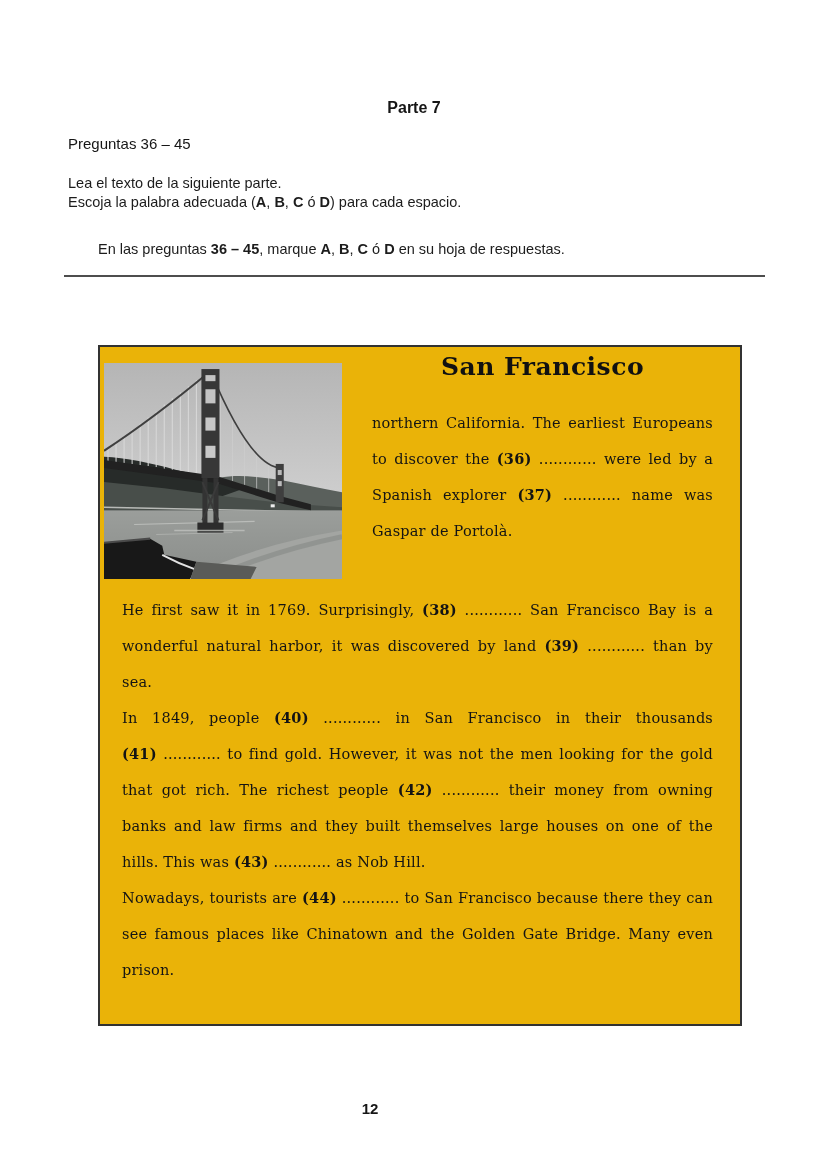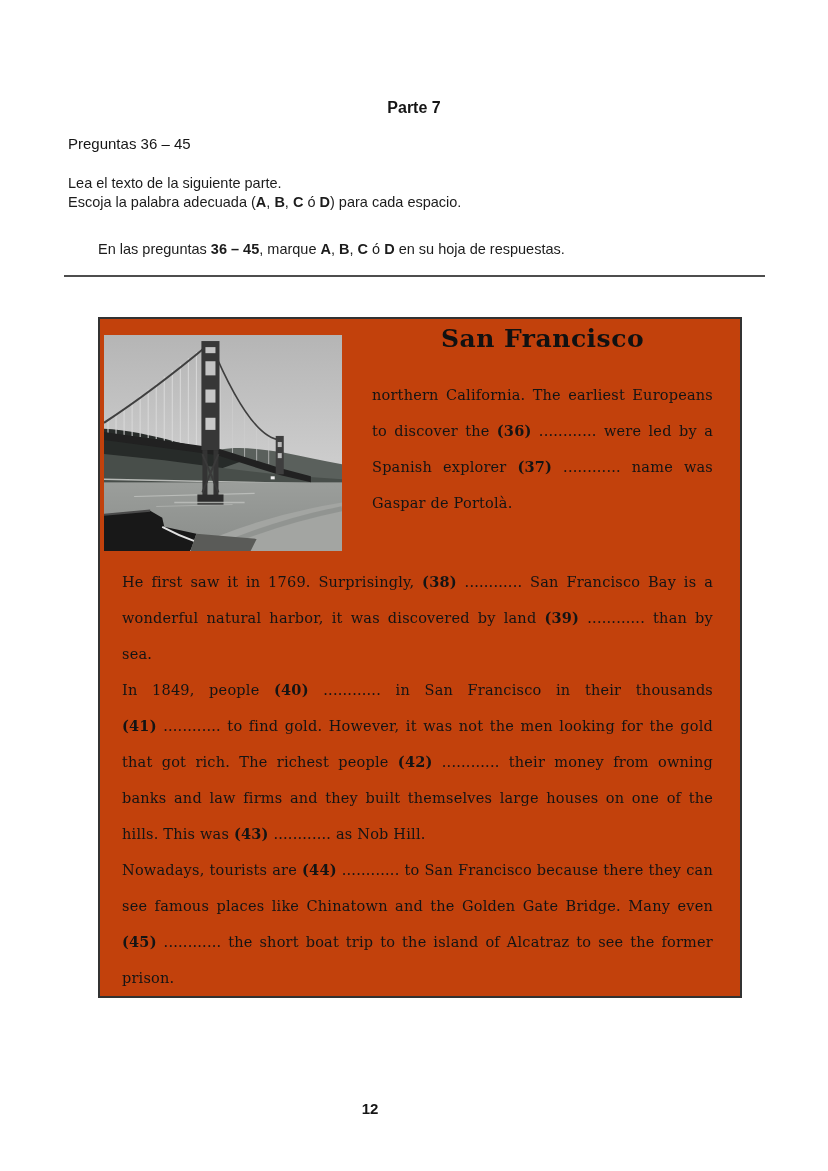--- a/index.html
+++ b/index.html
@@ -16,22 +16,22 @@
     font-size:15px;font-weight:400;color:#161616;
   }
   .instr{position:absolute;left:68px;font-size:14.5px;line-height:19px;color:#1c1c1c;}
   .instr-a{top:174px;}
   .instr-b{top:240px;margin-left:30px;}
   .b{font-weight:700;}
   .rule{
     position:absolute;top:275px;left:64px;width:701px;height:2px;background:#4d4d4d;
   }
   .passage-box{
-    position:absolute;top:317px;left:98px;width:640px;height:677px;
-    border:2px solid #323232;background:#c2410c;
+    position:absolute;top:345px;left:98px;width:640px;height:677px;
+    border:2px solid #323232;background:#eab308;
   }
   .photo{
     position:absolute;top:16px;left:4px;width:238px;height:216px;display:block;
   }
   .passage-title{
     position:absolute;top:5px;left:272px;width:341px;margin:0;text-align:center;
     font-family:"DejaVu Serif","Liberation Serif",serif;
     font-size:25px;font-weight:700;color:#111111;letter-spacing:0.5px;
   }
   .passage-text{
@@ -167,21 +167,20 @@
         <div class="tline"><span>He first saw it in 1769.  Surprisingly, </span><span class="b">(38)</span><span> ............ San Francisco Bay is a</span></div>
         <div class="tline"><span>wonderful natural harbor, it was discovered by land </span><span class="b">(39)</span><span> ............ than by</span></div>
         <div class="tline end"><span>sea.</span></div>
         <div class="tline"><span>In 1849, people </span><span class="b">(40)</span><span> ............ in San Francisco in their thousands</span></div>
         <div class="tline"><span class="b">(41)</span><span> ............ to find gold.  However, it was not the men looking for the gold</span></div>
         <div class="tline"><span>that got rich.  The richest people  </span><span class="b">(42)</span><span> ............ their money from owning</span></div>
         <div class="tline"><span>banks and law firms and they built themselves large houses on one of the</span></div>
         <div class="tline end"><span>hills.  This was </span><span class="b">(43)</span><span> ............ as Nob Hill.</span></div>
         <div class="tline"><span>Nowadays, tourists are </span><span class="b">(44)</span><span> ............ to San Francisco because there they can</span></div>
         <div class="tline"><span>see famous places like Chinatown and the Golden Gate Bridge.  Many even</span></div>
-        <div class="tline"><span class="b">(45)</span><span> ............ the short boat trip to the island of Alcatraz to see the former</span></div>
         <div class="tline end"><span>prison.</span></div>
       </div>
 
   </div>
 
   <div class="page-number">12</div>
 
 </div>
 
 </body></html>

